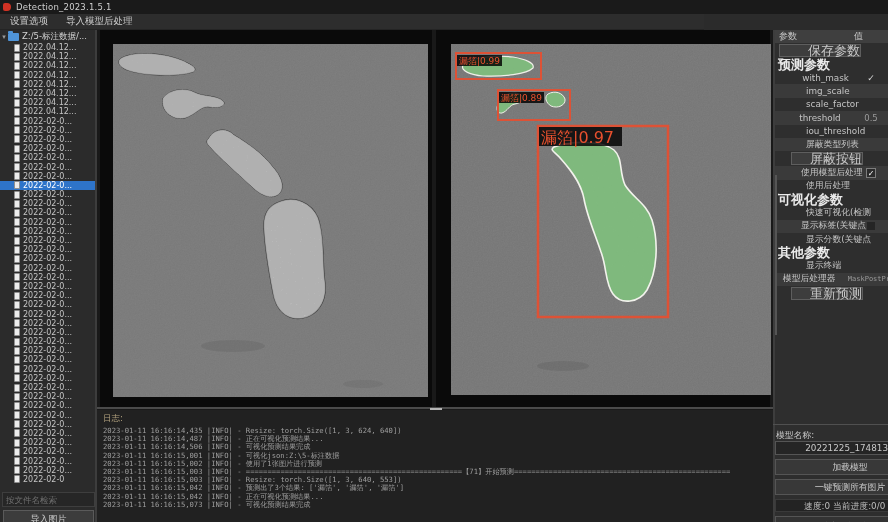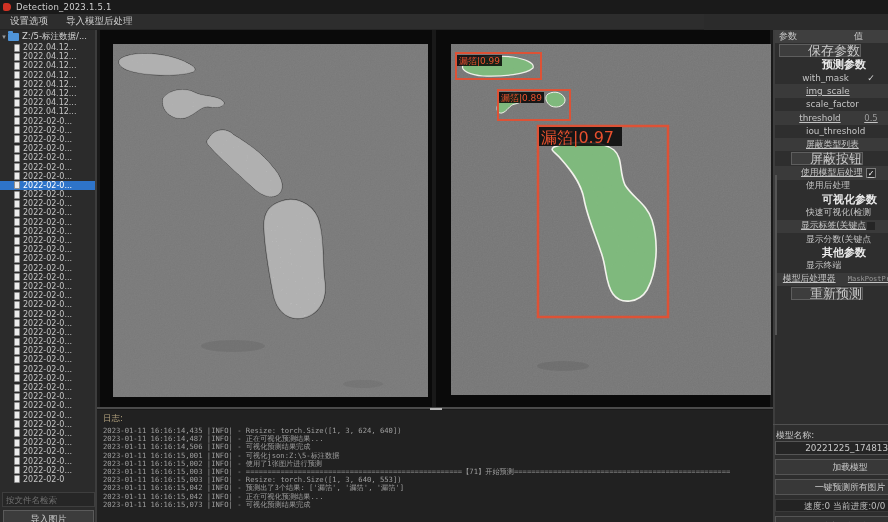--- a/index.html
+++ b/index.html
@@ -51,23 +51,23 @@
   #right-panel { position:absolute; left:773px; top:30px; width:115px; height:492px; background:#2e2e2e;
                  border-left:2px solid #3d3d3d; overflow:hidden; }
   #param-header { display:flex; height:13px; background:#3f3f3f; align-items:center; font-size:9px; color:#cfcfcf; }
   #param-header .ph-name { padding-left:4px; width:79px; }
   #param-header .ph-val { }
   .p-btnrow { height:15px; display:flex; align-items:center; }
   .p-btn { background:#3d3d3d; border:1px solid #5e5e5e; color:#c9c9c9; font-size:13px;
            height:13px; line-height:11px; text-align:right; }
   .btn-wide { width:82px; margin-left:4px; }
   .btn-mid { width:72px; margin-left:16px; }
-  .p-section { height:13px; line-height:13px; font-size:11px; font-weight:bold; color:#eaeaea; padding-left:3px; white-space:nowrap;margin-left:44px; }
+  .p-section { height:13px; line-height:13px; font-size:13px; font-weight:bold; color:#eaeaea; padding-left:3px; white-space:nowrap; }
   .p-item { height:13.4px; display:flex; align-items:center; font-size:8.8px; color:#c4c4c4; white-space:nowrap;justify-content:center; }
-  .p-item.striped { background:#3a3a3a;text-decoration:underline; }
+  .p-item.striped { background:#3a3a3a; }
   .p-label { padding-left:14px; width:79px; overflow:hidden; flex:0 0 79px; }
   .p-value { color:#9a9a9a; font-size:8.5px; }
   .p-value.mono { font-family:"DejaVu Sans Mono",monospace; font-size:7px; color:#9a9a9a; }
   .p-mark { color:#d8d8d8; font-size:9px; }
   .p-cb { width:10px; height:10px; border:1px solid #7d7d7d; background:#2b2b2b; font-size:8px;
           line-height:9px; text-align:center; color:#fff; }
   .p-cb.empty { border-color:#3a3a3a; background:#252525; }
   #rp-scrollbit { position:absolute; left:0; top:145px; width:2px; height:160px; background:#555; }
 
   

